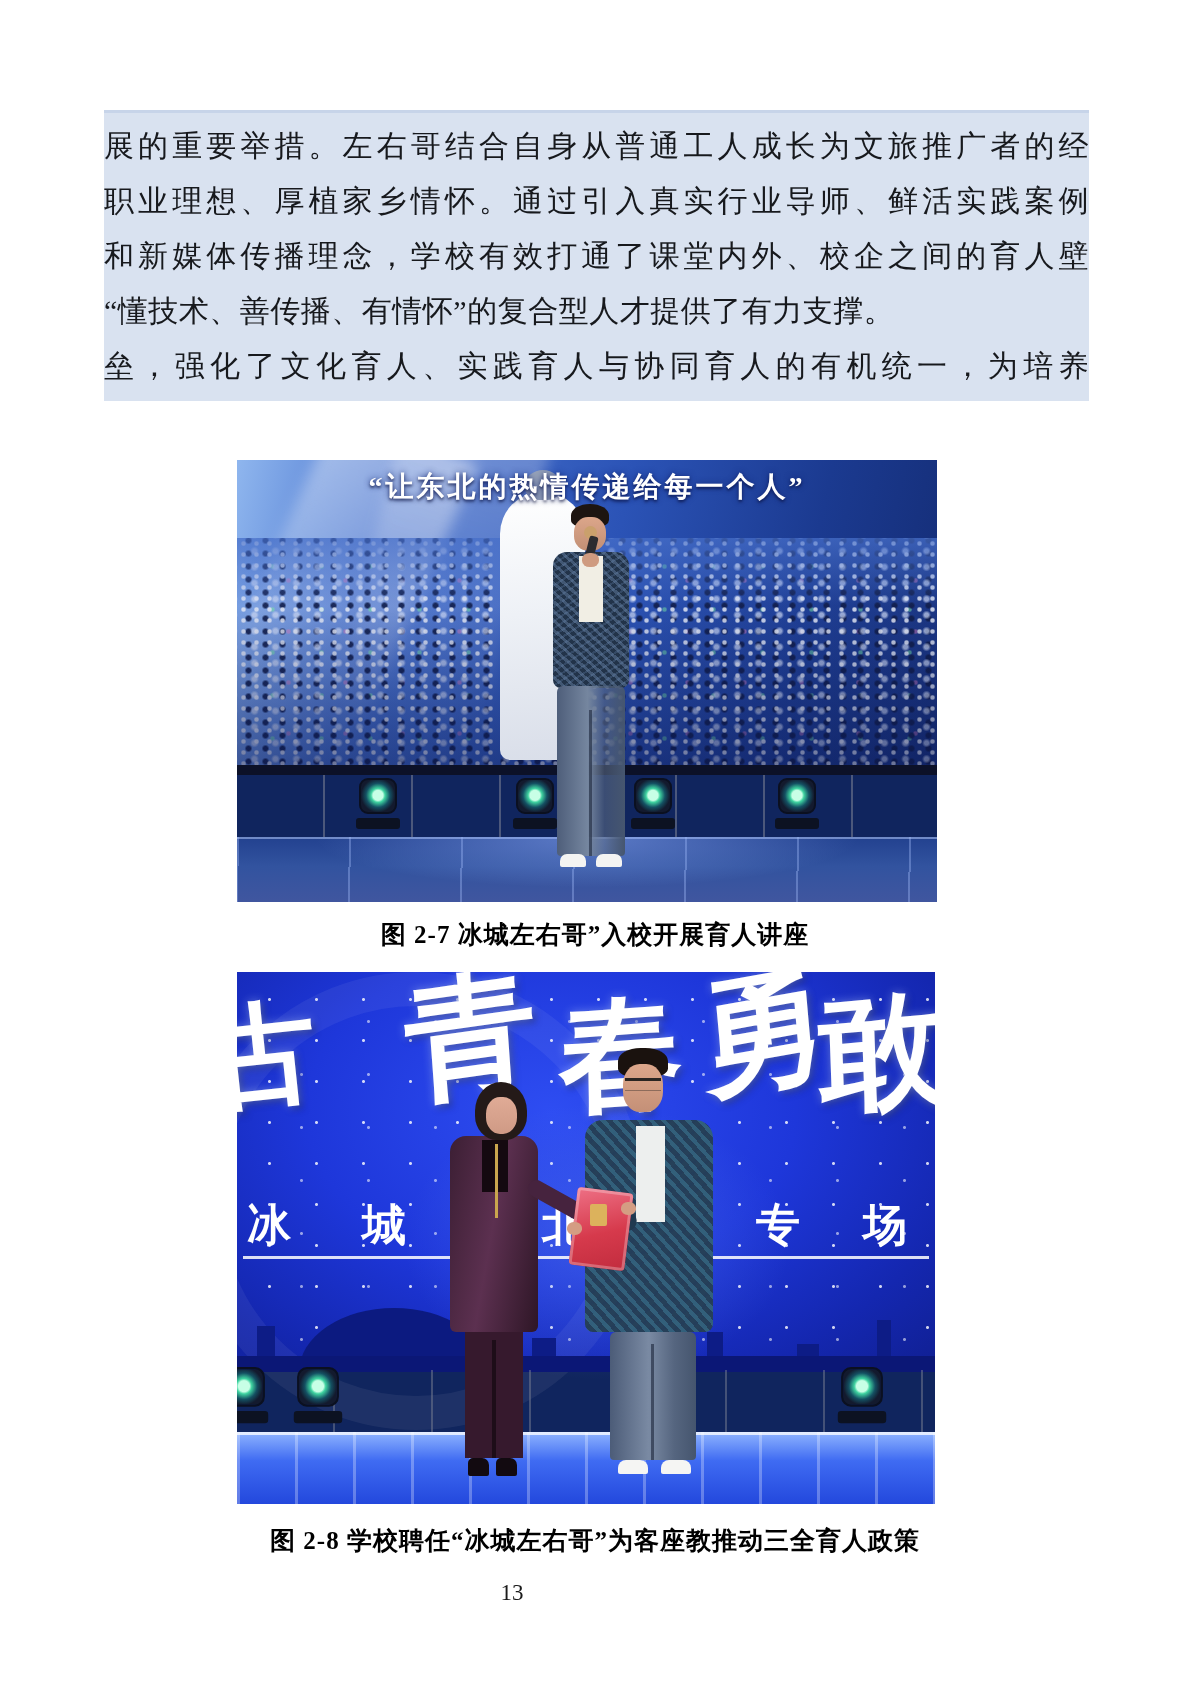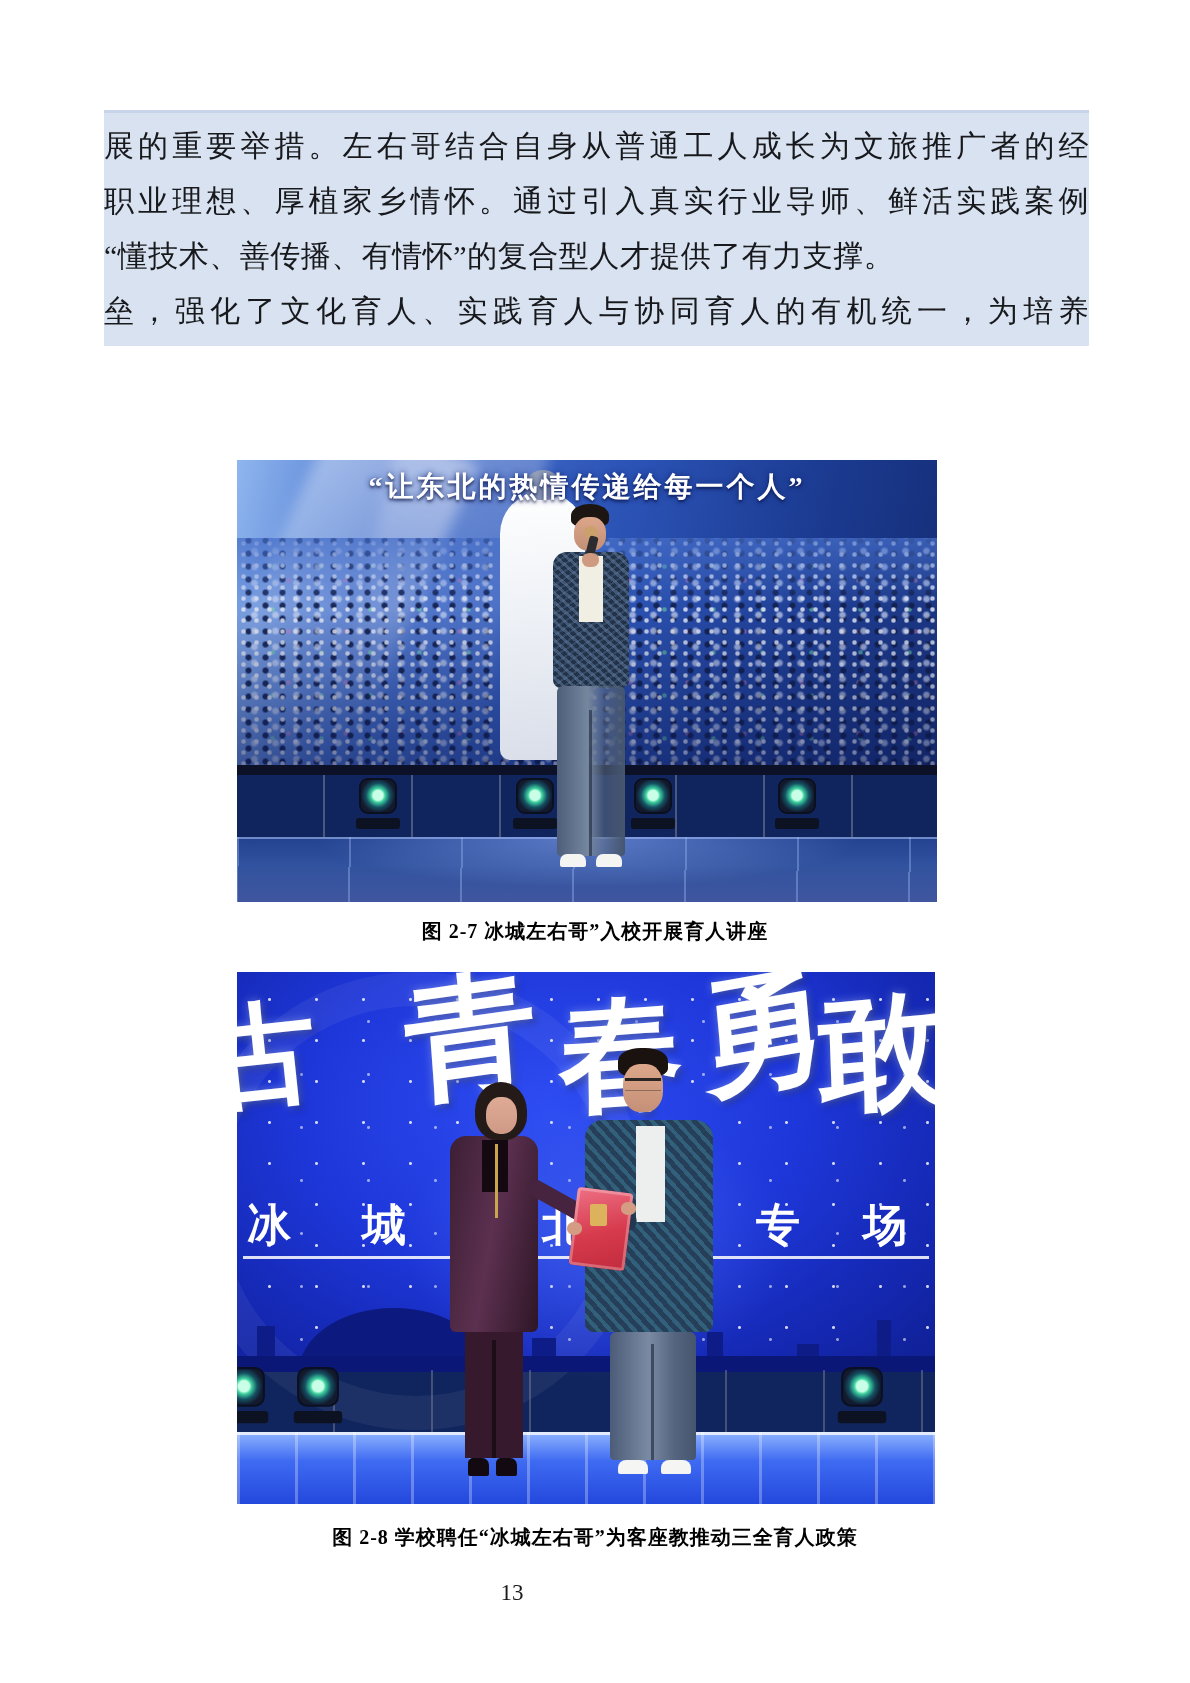--- a/index.html
+++ b/index.html
@@ -140,34 +140,35 @@
   .m2-shoeR{left:424px;top:488px;width:30px;height:14px;background:#f5f5f3;border-radius:8px 8px 2px 2px;}
 
   .folder{left:336px;top:218px;width:56px;height:78px;border-radius:4px;transform:rotate(7deg);
     background:linear-gradient(160deg,#ee7186 0%,#d63a4c 55%,#c12c3e 100%);
     box-shadow:inset 0 0 0 3px rgba(255,255,255,.28);}
   .seal{left:353px;top:232px;width:17px;height:22px;background:#dcb25c;border-radius:2px;}
   .hand{width:15px;height:13px;border-radius:45%;background:#d49d83;}
 
   
   .cap{position:absolute;left:0;width:1190px;text-align:center;color:#000000;
-    font-weight:700;font-size:20px;letter-spacing:1px;}
+    font-weight:700;font-size:25px;letter-spacing:1px;}
   #cap1{top:918px;}
   #cap2{top:1524px;}
   .pageno{position:absolute;left:0;top:1580px;width:1024px;text-align:center;
     font-size:23px;color:#1b1b1b;font-family:Liberation Serif, serif;}
 </style>
 </head>
 <body>
 
 <div class="page">
 
   <div class="hl">
     <div class="ln">展的重要举措。左右哥结合自身从普通工人成长为文旅推广者的经</div>
     <div class="ln">职业理想、厚植家乡情怀。通过引入真实行业导师、鲜活实践案例</div>
+    <div class="ln">和新媒体传播理念，学校有效打通了课堂内外、校企之间的育人壁</div>
     <div class="ln last">“懂技术、善传播、有情怀”的复合型人才提供了有力支撑。</div>
     <div class="ln">垒，强化了文化育人、实践育人与协同育人的有机统一，为培养</div>
   </div>
 
   <div class="fig" id="fig1">
     <div class="abs f1-screen"></div>
     <div class="abs f1-beam" style="left:30px;top:-40px;transform:rotate(24deg);"></div>
     <div class="abs f1-beam" style="left:130px;top:-50px;transform:rotate(14deg);opacity:.6;"></div>
     <div class="abs f1-crowd"></div>
     <div class="abs wfig"></div>

